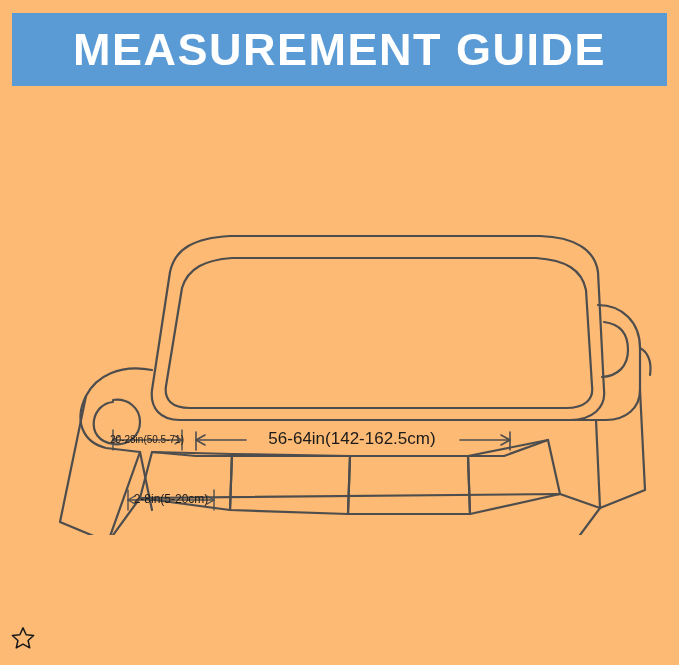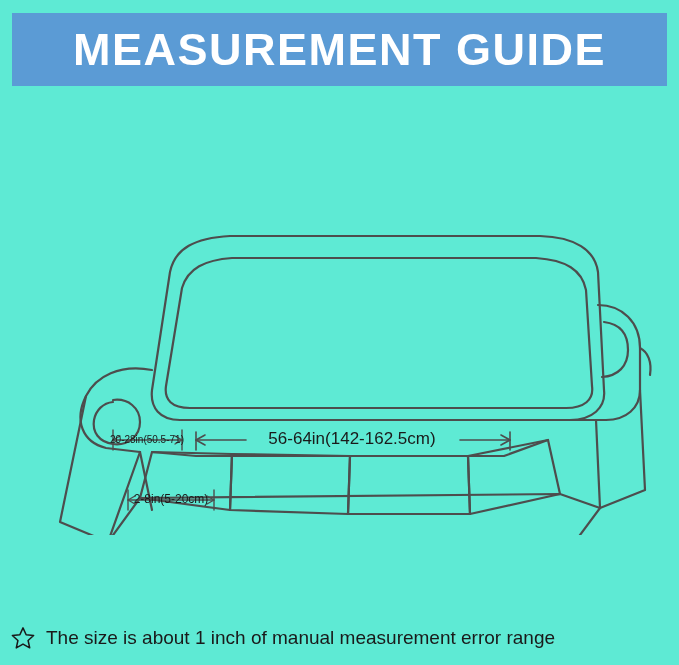--- a/index.html
+++ b/index.html
@@ -12,21 +12,21 @@
     height: 665px;
     font-family: "Liberation Sans", sans-serif;
     color: #1a1a1a;
     overflow: hidden;
     position: relative;
   }
   .page {
     position: relative;
     width: 679px;
     height: 665px;
-    background: #5eead4;
+    background: #fdba74;
   }
 
   
   .banner {
     position: absolute;
     left: 12px;
     top: 13px;
     width: 655px;
     height: 73px;
     background: #5b9bd5;
@@ -206,16 +206,15 @@
       </g>
 
     </svg>
   </div>
 
 
   <div class="footnote">
     <svg class="star-icon" viewBox="0 0 24 24">
       <path d="M12 2.6 L14.9 9.0 L21.8 9.7 L16.7 14.3 L18.2 21.1 L12 17.6 L5.8 21.1 L7.3 14.3 L2.2 9.7 L9.1 9.0 Z" fill="none" stroke="#1a1a1a" stroke-width="1.4" stroke-linejoin="round"></path>
     </svg>
-    <div class="footnote-text">The size is about 1 inch of manual measurement error range</div>
   </div>
 
 </div>
 
 </body></html>

